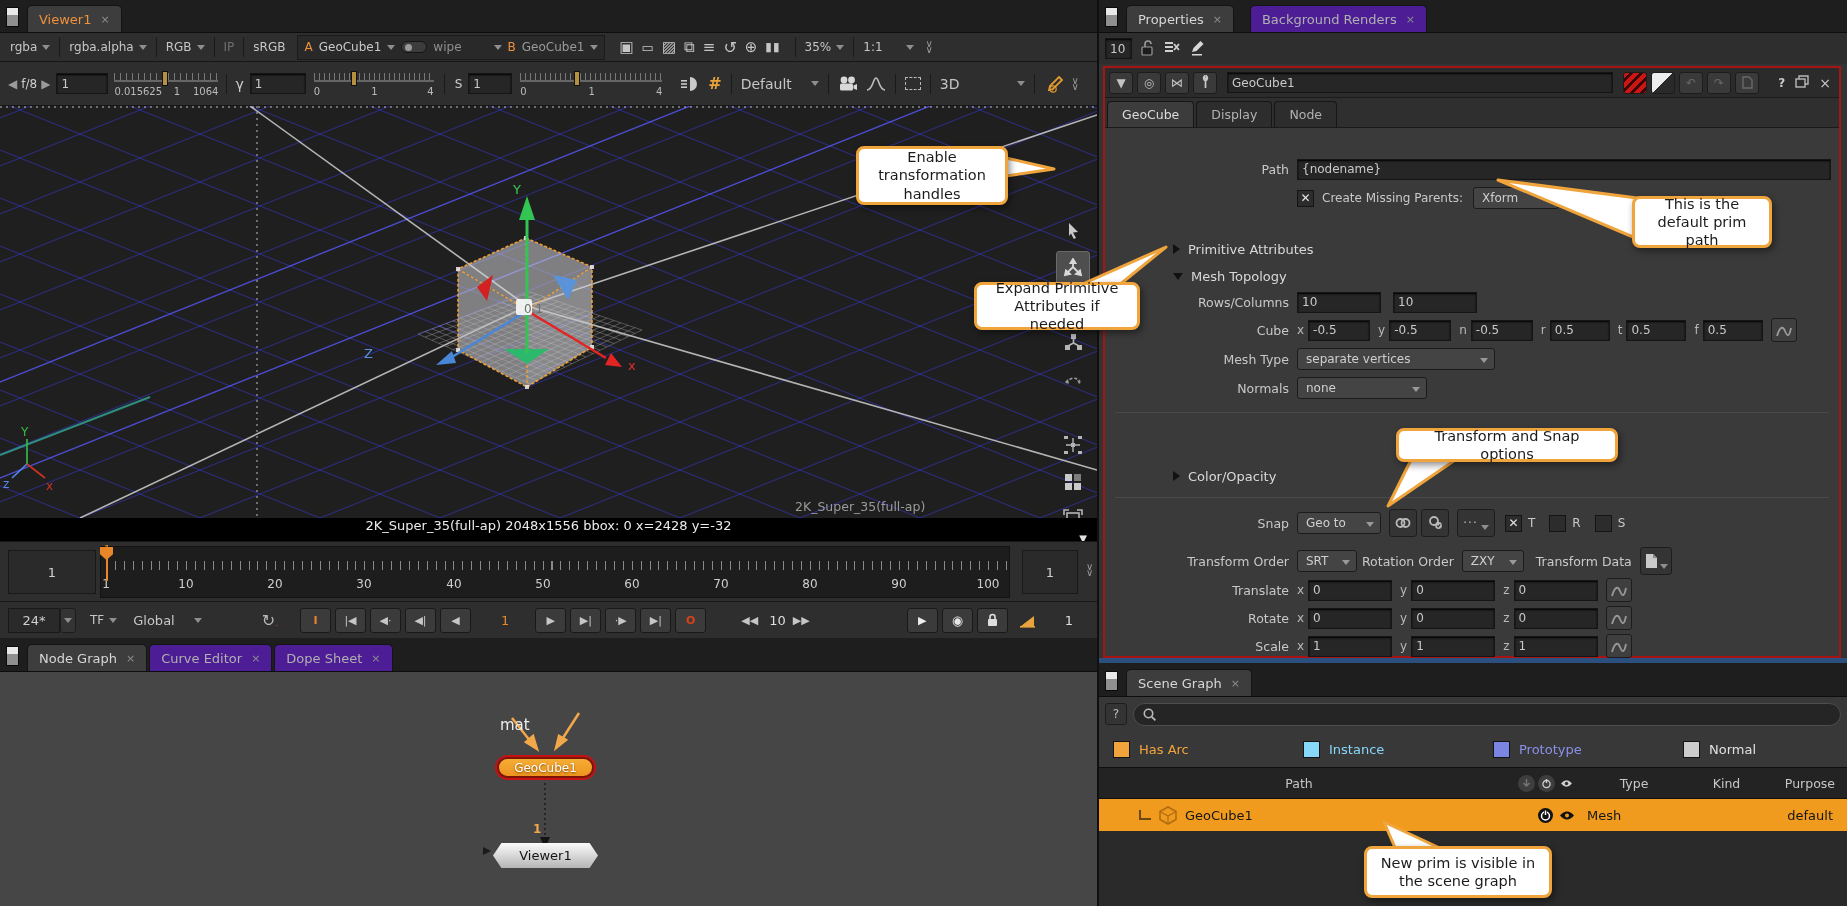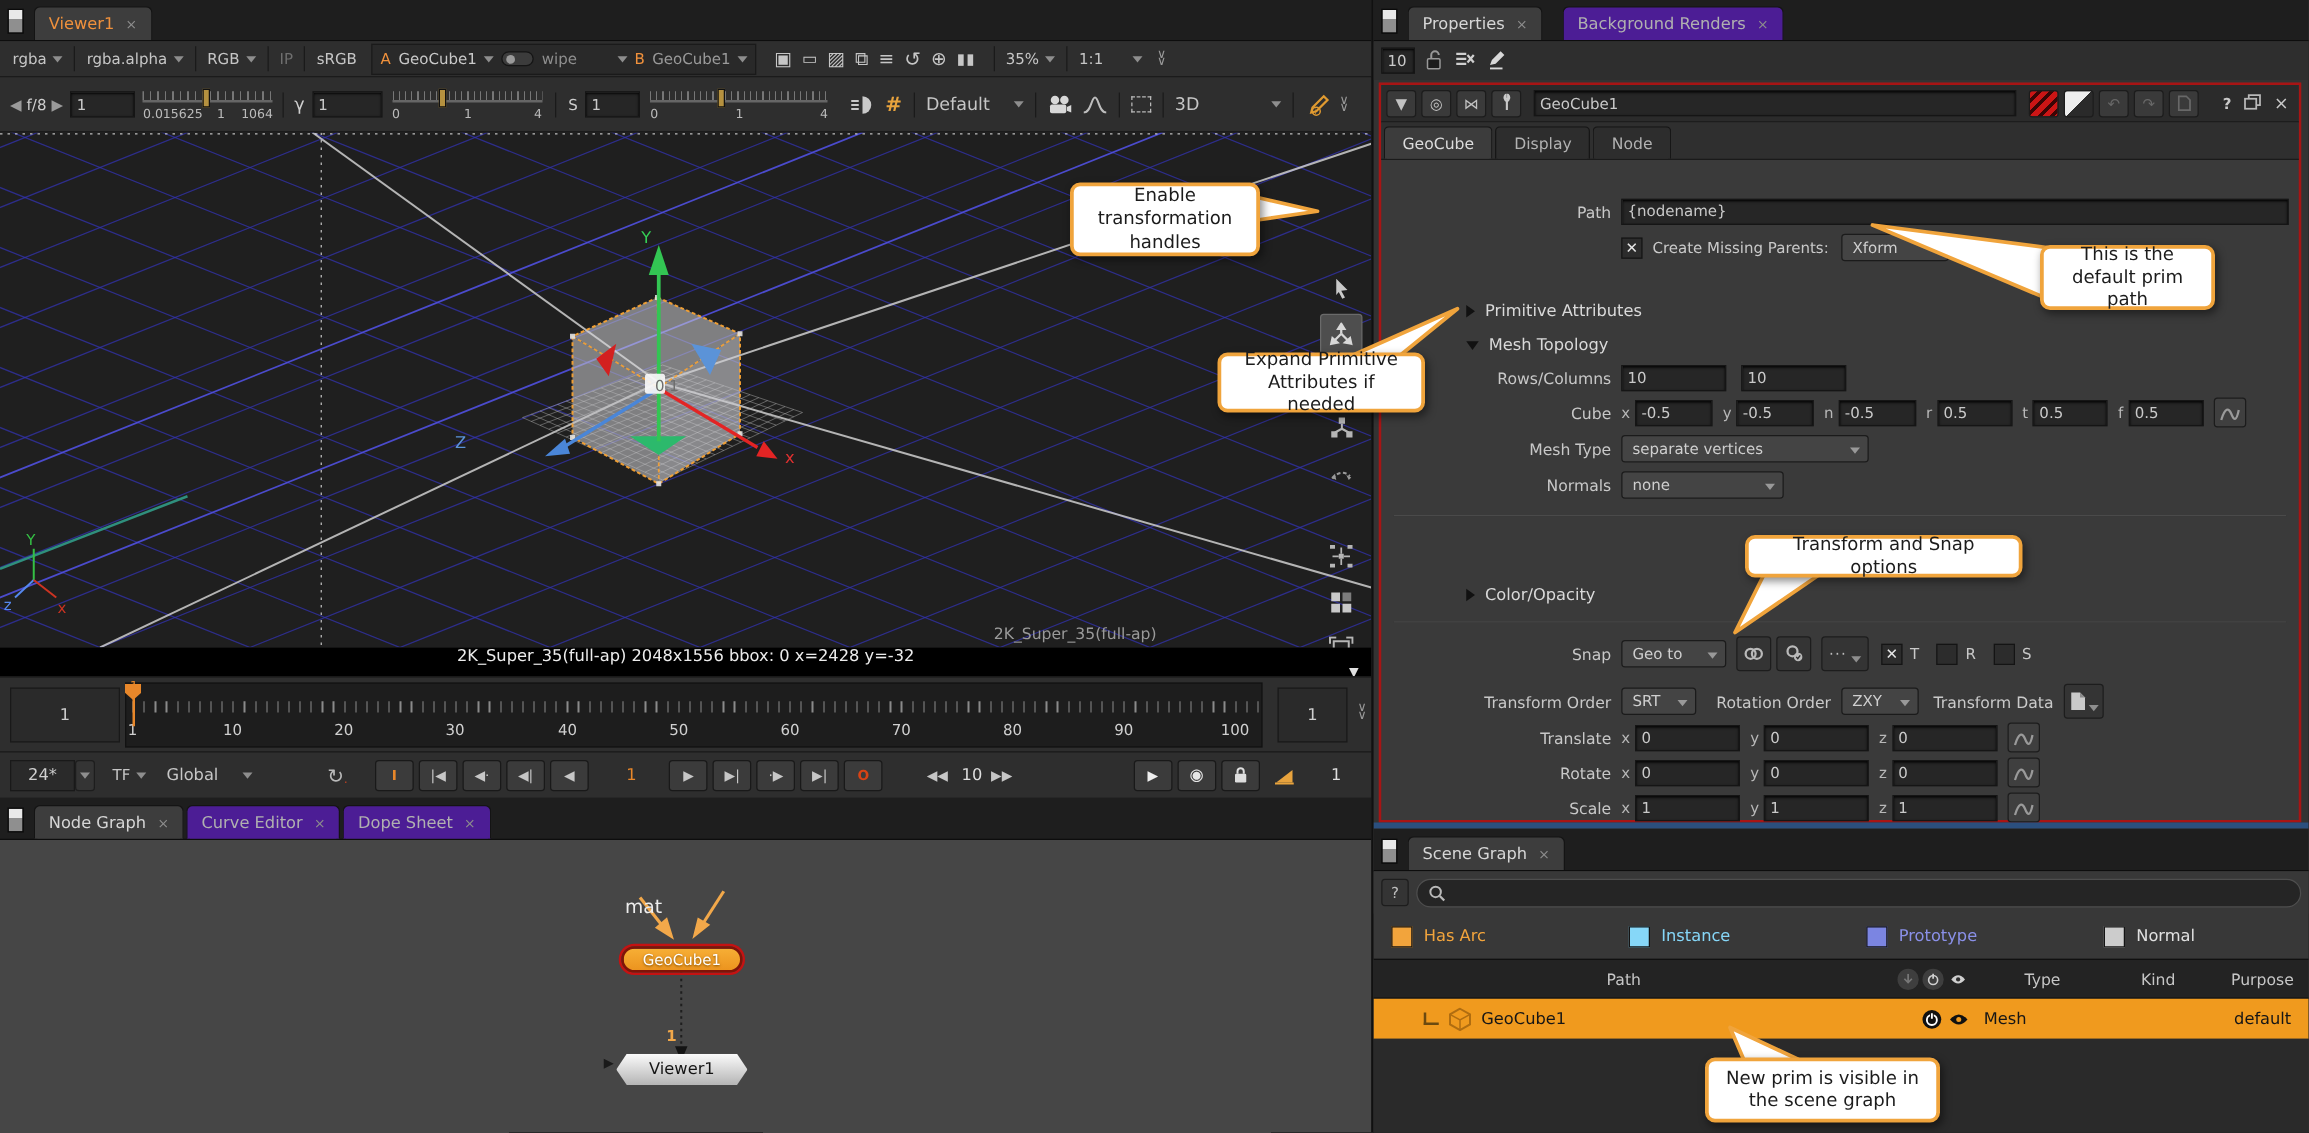--- a/index.html
+++ b/index.html
@@ -762,21 +762,21 @@
           <span class="cb" style="margin-left:14px"></span>
           <span style="margin-left:6px">R</span>
           <span class="cb" style="margin-left:14px"></span>
           <span style="margin-left:6px">S</span>
         </div>
         <div class="prow" style="top:418px;height:30px">
           <span class="plabel">Transform Order</span>
           <div class="dd" style="width:60px">
               <span>SRT</span>
             </div>
-          <span style="margin-left:16px;font-size:12.5px">Rotation Order</span>
+          <span style="margin-left:5px;font-size:12.5px">Rotation Order</span>
           <div class="dd" style="width:62px;margin-left:8px">
               <span>ZXY</span>
             </div>
           <span style="margin-left:12px;font-size:12.5px">Transform Data</span>
           <div class="ibtn" style="margin-left:8px;width:32px;height:28px">
               <svg width="15" height="16" viewBox="0 0 15 16">
                 <path d="M2 1 h7 l4 4 v10 h-11z" fill="#c9c9c9"></path>
                 <path d="M9 1 v4 h4" fill="#8a8a8a"></path>
               </svg>
               <span class="dda" style="margin-left:1px;margin-top:10px"></span>

